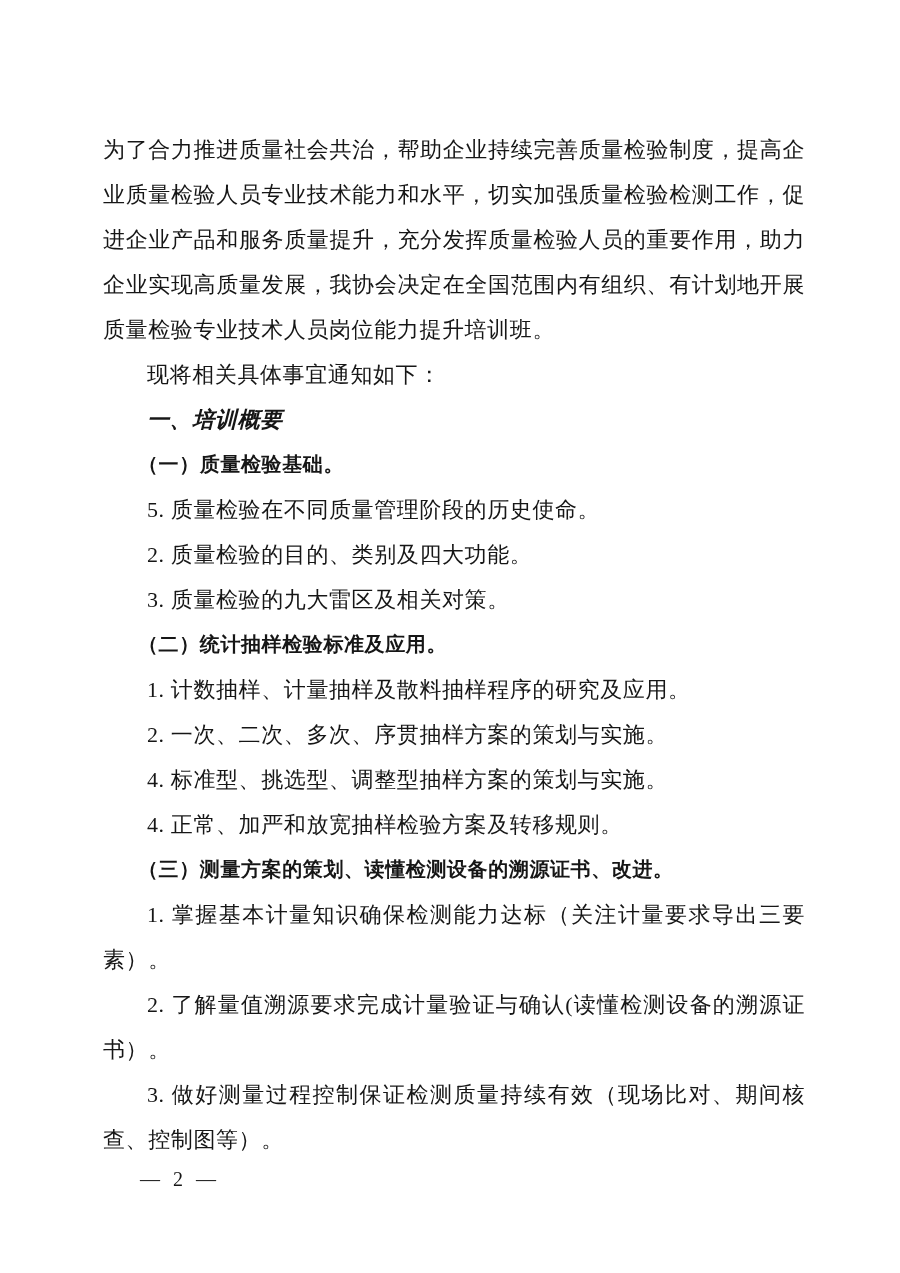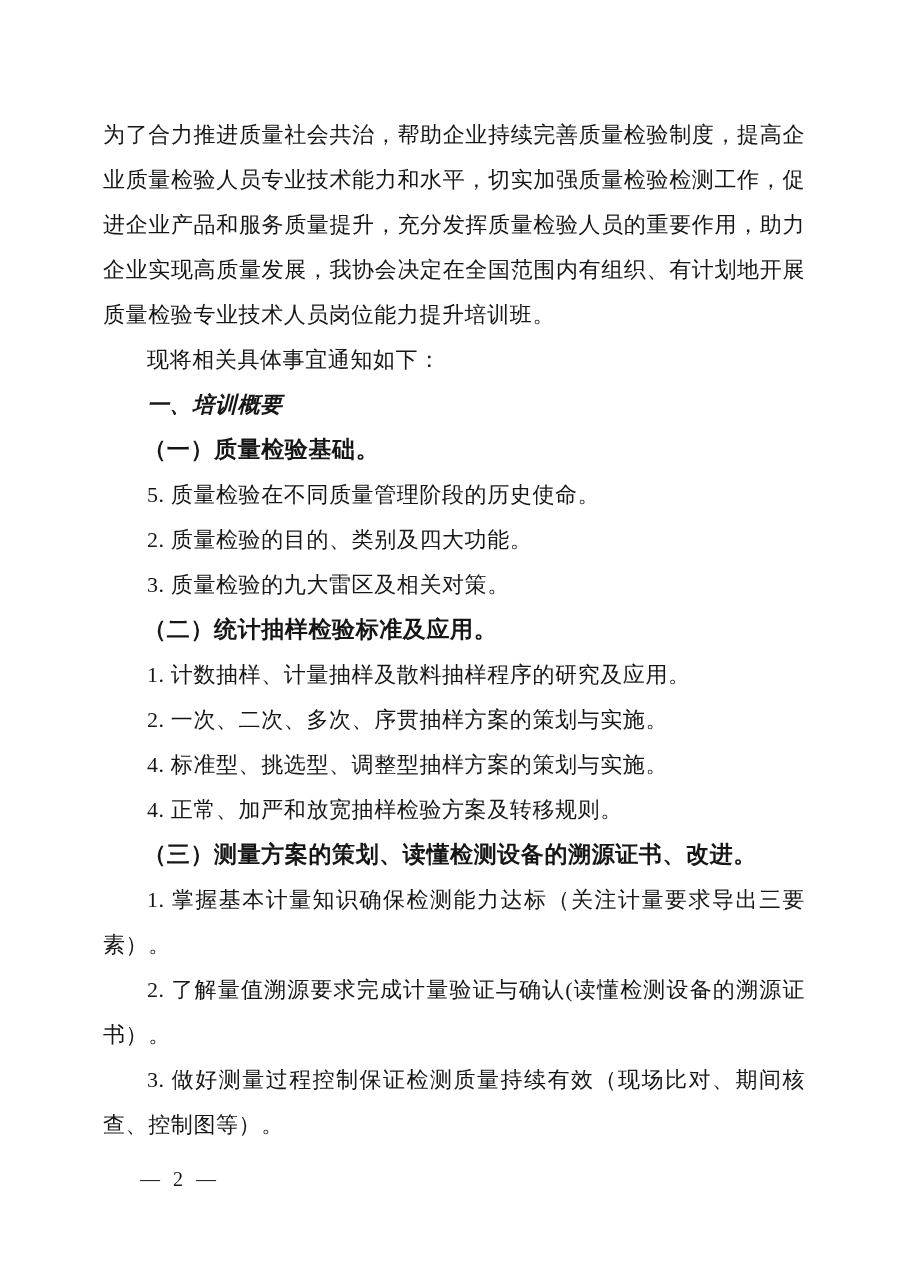--- a/index.html
+++ b/index.html
@@ -12,21 +12,21 @@
     width: 900px;
     height: 1273px;
     background: #ffffff;
     overflow: hidden;
     font-family: "Liberation Serif", "DejaVu Serif", serif;
     color: #161616;
   }
   .content {
     position: absolute;
     left: 103px;
-    top: 112px;
+    top: 127px;
     width: 702px;
   }
   .content p {
     margin: 0;
     font-size: 22px;
     line-height: 45px;
     letter-spacing: 0.6px;
     text-align: justify;
     text-justify: inter-ideograph;
   }
@@ -40,21 +40,21 @@
   p.heading1 {
     text-indent: 2em;
     font-family: "Liberation Sans", "DejaVu Sans", sans-serif;
     font-weight: bold;
     font-size: 22px;
     font-style: italic;
   }
   p.heading2 {
     text-indent: 1.75em;
     font-weight: bold;
-    font-size: 23px;
+    font-size: 20px;
   }
   .page-number {
     position: absolute;
     left: 140px;
     top: 1168px;
     font-size: 20px;
     letter-spacing: 4px;
     color: #161616;
     font-family: "Liberation Serif", "DejaVu Serif", serif;
   }

